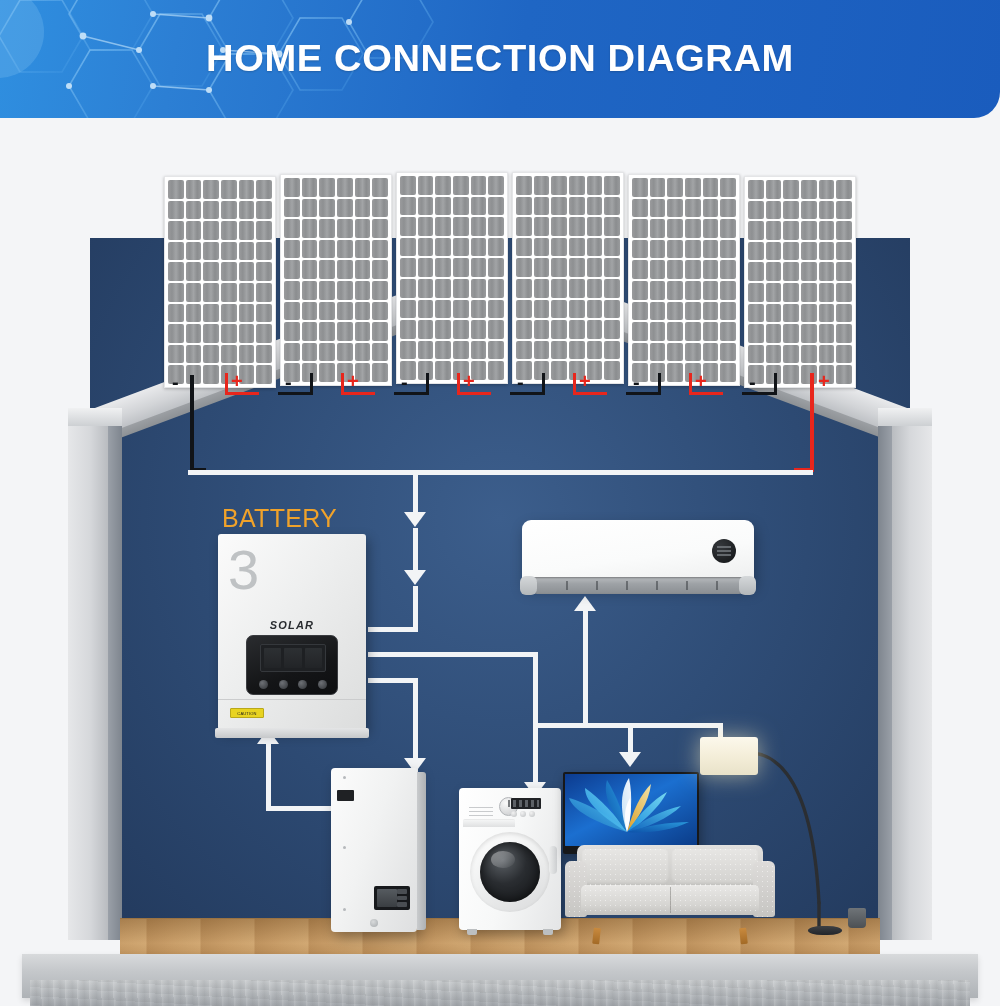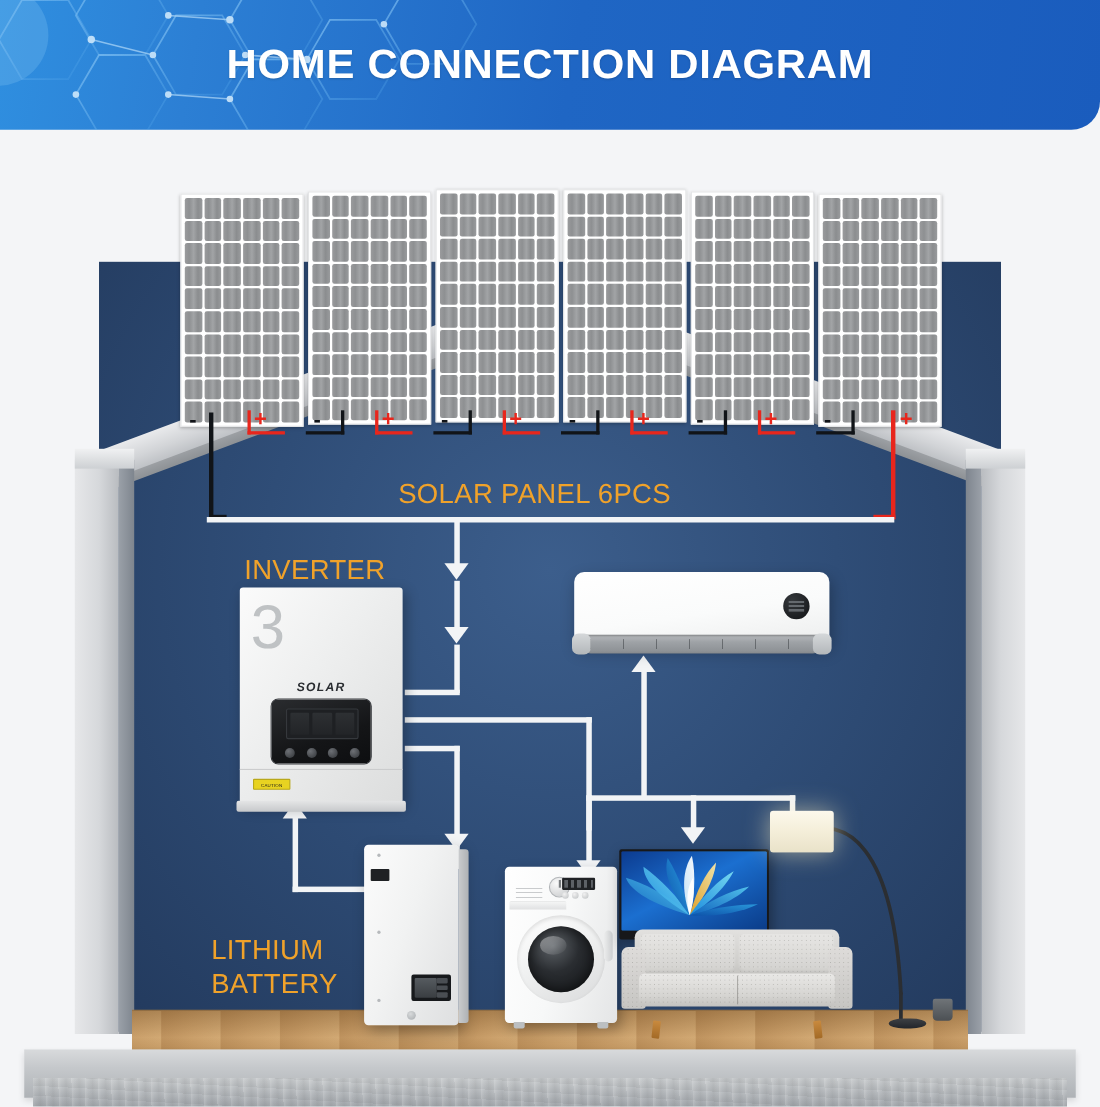--- a/index.html
+++ b/index.html
@@ -907,24 +907,21 @@
     <div class="wire red" style="left:689px; top:392px; width:34px; height:3px;"></div>
     <div class="term minus" style="left:749px; top:372px;">-</div>
     <div class="wire black" style="left:774px; top:373px; width:3px; height:22px;"></div>
     <div class="wire black" style="left:742px; top:392px; width:35px; height:3px;"></div>
 
     <div class="term plus" style="left:818px; top:371px;">+</div>
     <div class="wire red" style="left:810px; top:373px; width:4px; height:99px;"></div>
     <div class="wire red" style="left:794px; top:468px; width:20px; height:4px;"></div>
   </div>
 
-  <div class="lbl" style="left:362px; top:434px;">SOLAR PANEL 6PCS</div>
-  <div class="lbl" style="left:222px; top:503px;">INVERTER</div>
-  <div class="lbl" style="left:192px; top:849px;">LITHIUM
-BATTERY</div>
+  <div class="lbl" style="left:222px; top:503px;">BATTERY</div>
 
   <div>
 
     <div class="ln" style="left:188px; top:470px; width:625px; height:5px;"></div>
 
     <div class="ln" style="left:413px; top:470px; width:5px; height:46px;"></div>
     <div class="arrow down" style="left:404px; top:512px;"></div>
     <div class="ln" style="left:413px; top:528px; width:5px; height:46px;"></div>
     <div class="arrow down" style="left:404px; top:570px;"></div>
     <div class="ln" style="left:413px; top:586px; width:5px; height:44px;"></div>

